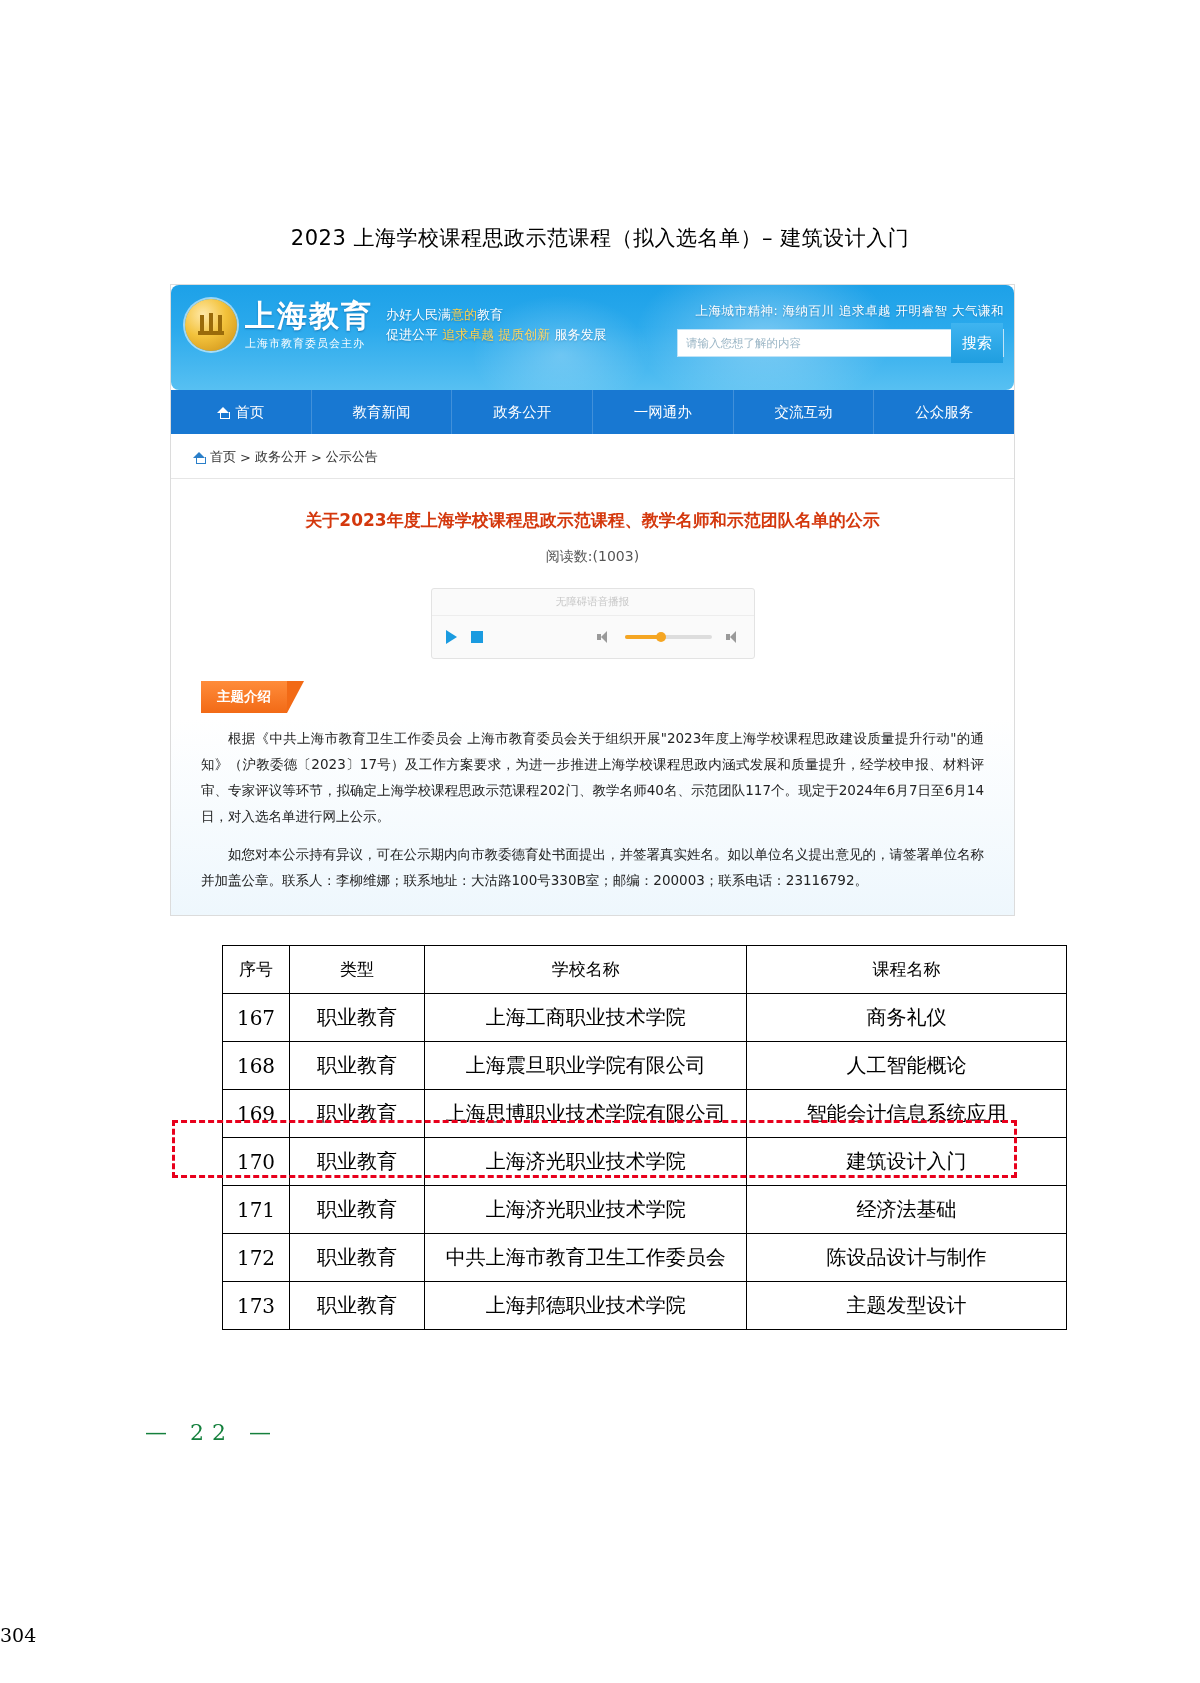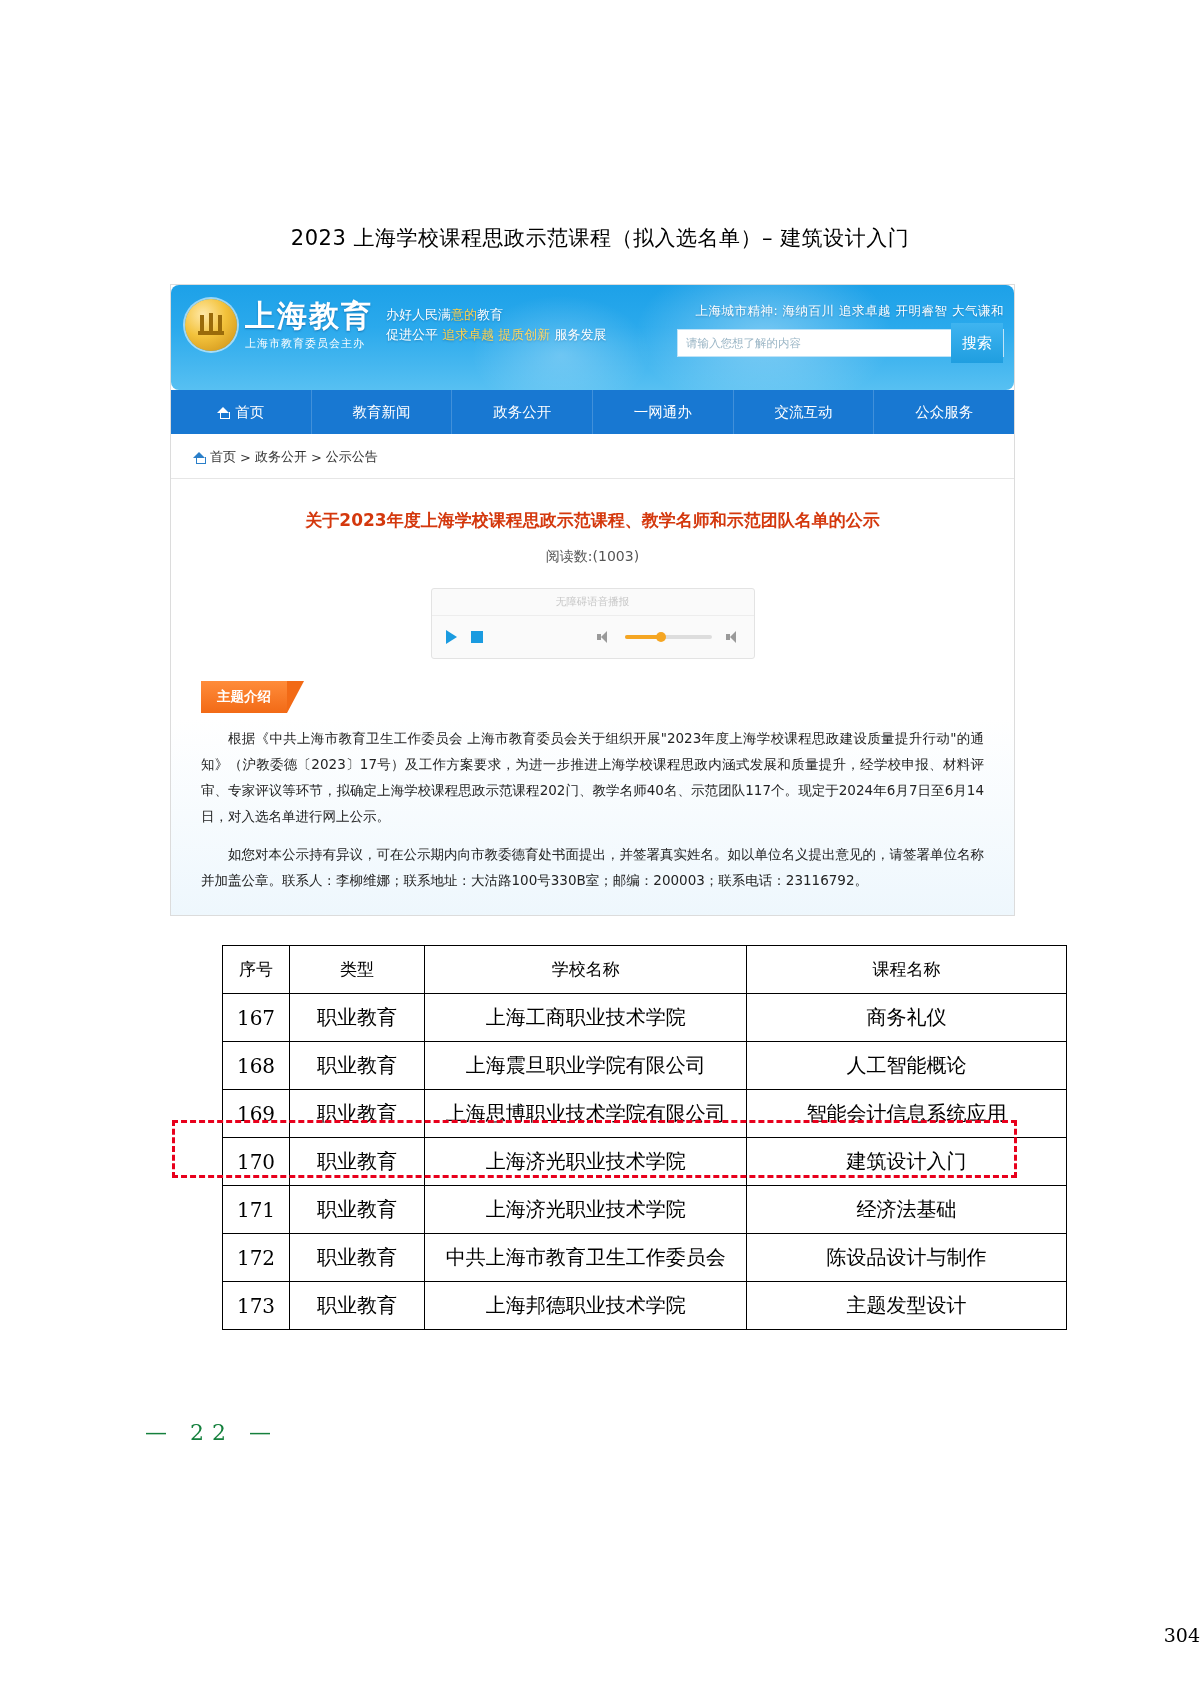--- a/index.html
+++ b/index.html
@@ -380,21 +380,21 @@
     top: 1388px;
     font-family: "DejaVu Serif", serif;
     font-size: 22px;
     letter-spacing: 8px;
     color: #15803d;
   }
   .footer-num {
     position: absolute;
     left: 0; top: 1592px;
     width: 1200px;
-    text-align: right;
+    text-align: left;
     font-family: "DejaVu Serif", serif;
     font-size: 19px;
     color: #000;
   }
 </style>
 </head>
 <body>
 
 <div class="page">
 

